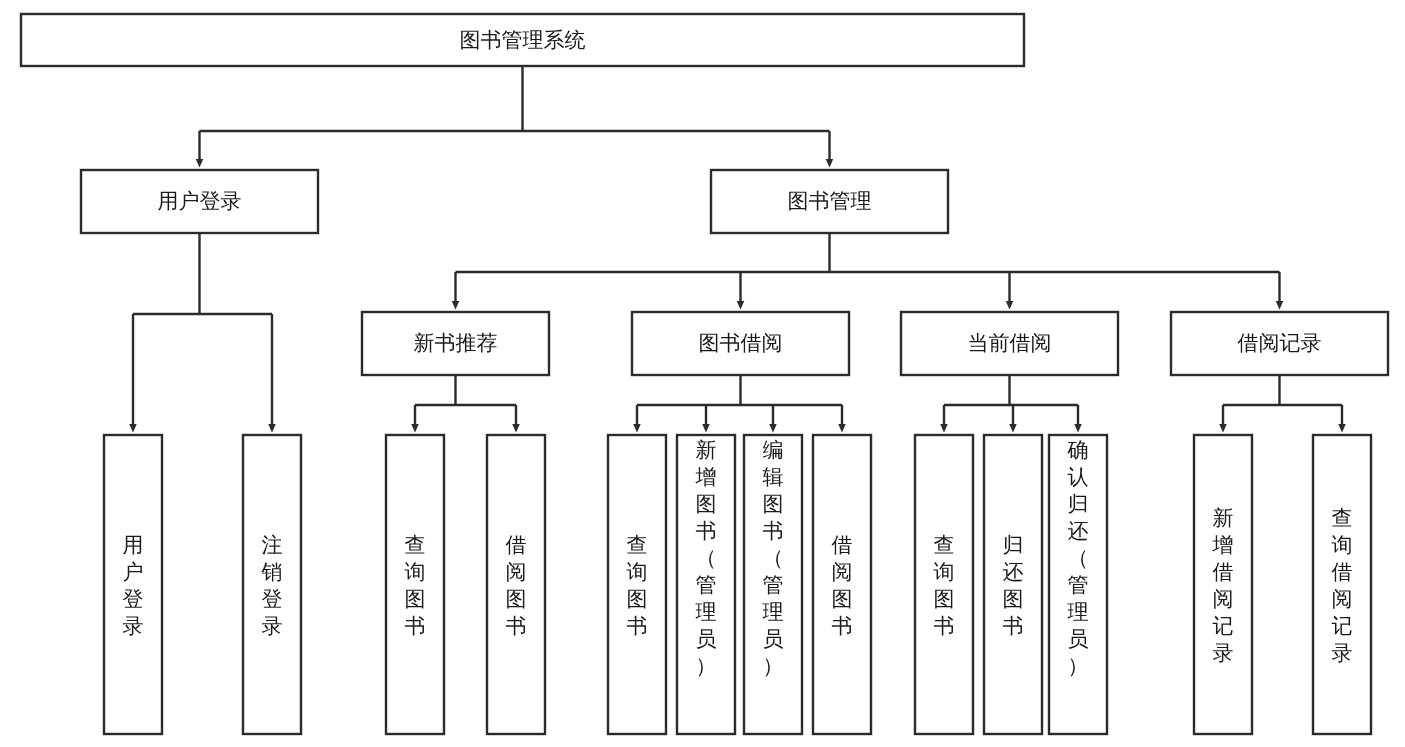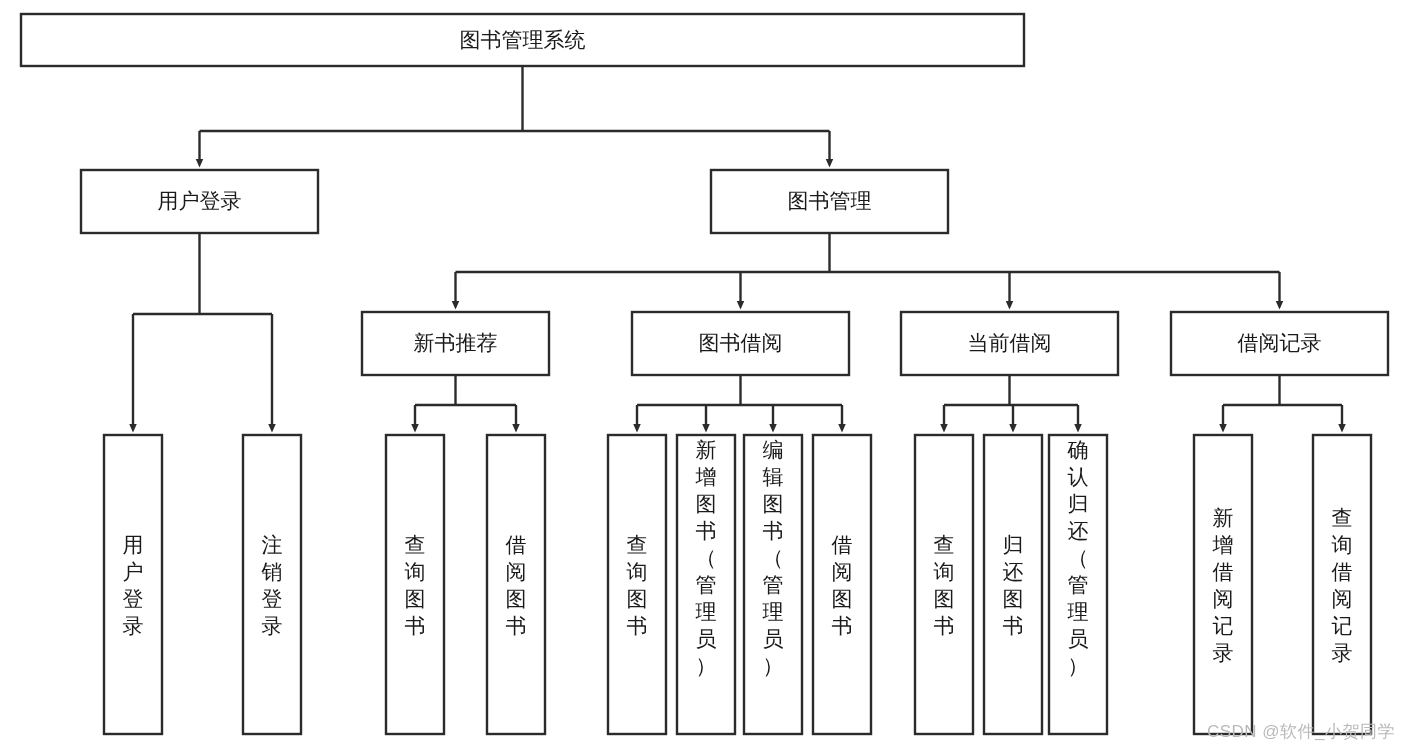--- a/index.html
+++ b/index.html
@@ -191,14 +191,13 @@
           <rect x="1194" y="435" width="58" height="299" class="node-box"></rect>
           <text x="1223" class="node-label-v"><tspan x="1223" y="524.5">新</tspan><tspan x="1223" y="551.5">增</tspan><tspan x="1223" y="578.5">借</tspan><tspan x="1223" y="605.5">阅</tspan><tspan x="1223" y="632.5">记</tspan><tspan x="1223" y="659.5">录</tspan></text>
         </g>
         <g>
           <rect x="1313" y="435" width="58" height="299" class="node-box"></rect>
           <text x="1342" class="node-label-v"><tspan x="1342" y="524.5">查</tspan><tspan x="1342" y="551.5">询</tspan><tspan x="1342" y="578.5">借</tspan><tspan x="1342" y="605.5">阅</tspan><tspan x="1342" y="632.5">记</tspan><tspan x="1342" y="659.5">录</tspan></text>
         </g>
       </g>
   </svg>
 
-  <div class="watermark-text">CSDN @软件_小贺同学</div>
 </div>
 
 </body></html>

